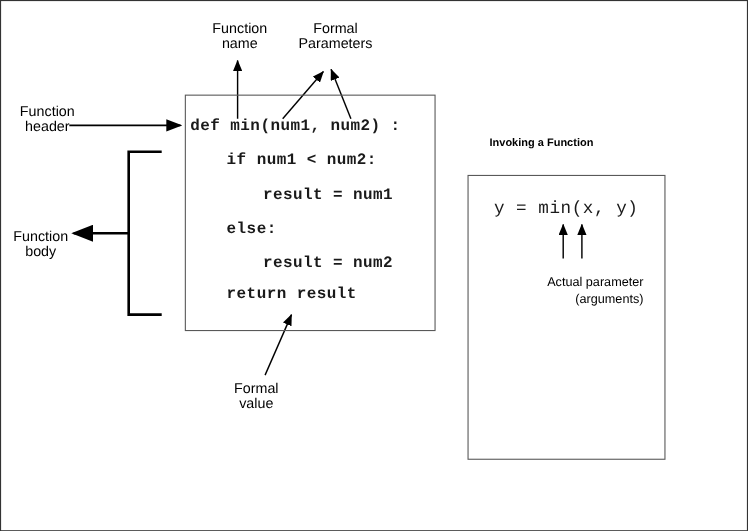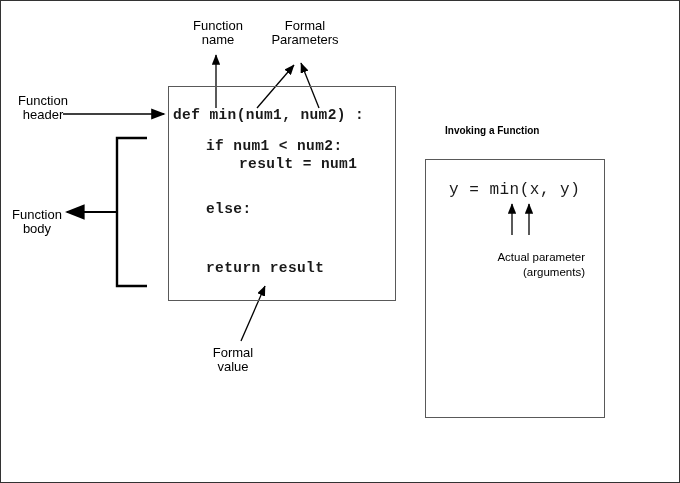--- a/index.html
+++ b/index.html
@@ -102,22 +102,23 @@
     <line x1="240" y1="340" x2="264" y2="285" stroke="#000000" stroke-width="1.3" marker-end="url(#arrowhead-sm)"></line>
 
     <line x1="511" y1="234" x2="511" y2="203" stroke="#000000" stroke-width="1.3" marker-end="url(#arrowhead-sm)"></line>
     <line x1="528" y1="234" x2="528" y2="203" stroke="#000000" stroke-width="1.3" marker-end="url(#arrowhead-sm)"></line>
   </svg>
 
   <div class="box" style="left:167px; top:85px; width:228px; height:215px;"></div>
 
   <div class="code" style="left:172px; top:106px;">def min(num1, num2) :</div>
   <div class="code" style="left:205px; top:137px;">if num1 &lt; num2:</div>
-  <div class="code" style="left:238px; top:155px;">result = num1</div>
+  <div class="code" style="left:238px; top:169px;">result = num1</div>
   <div class="code" style="left:205px; top:200px;">else:</div>
+  <div class="code" style="left:238px; top:231px;">result = num2</div>
   <div class="code" style="left:205px; top:259px;">return result</div>
 
   <div class="lbl" style="left:188px; top:18px; width:58px;">Function
 name</div>
 
   <div class="lbl" style="left:266px; top:18px; width:76px;">Formal
 Parameters</div>
 
   <div class="lbl" style="left:10px; top:93px; width:64px;">Function
 header</div>

